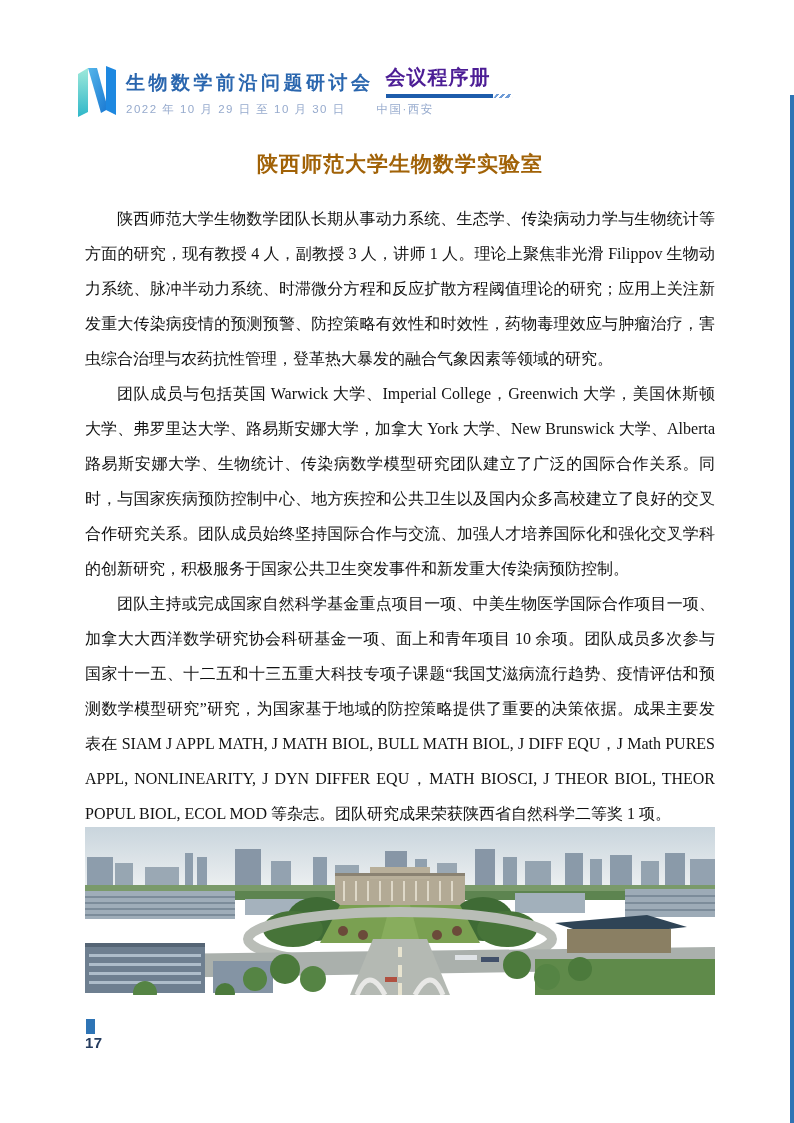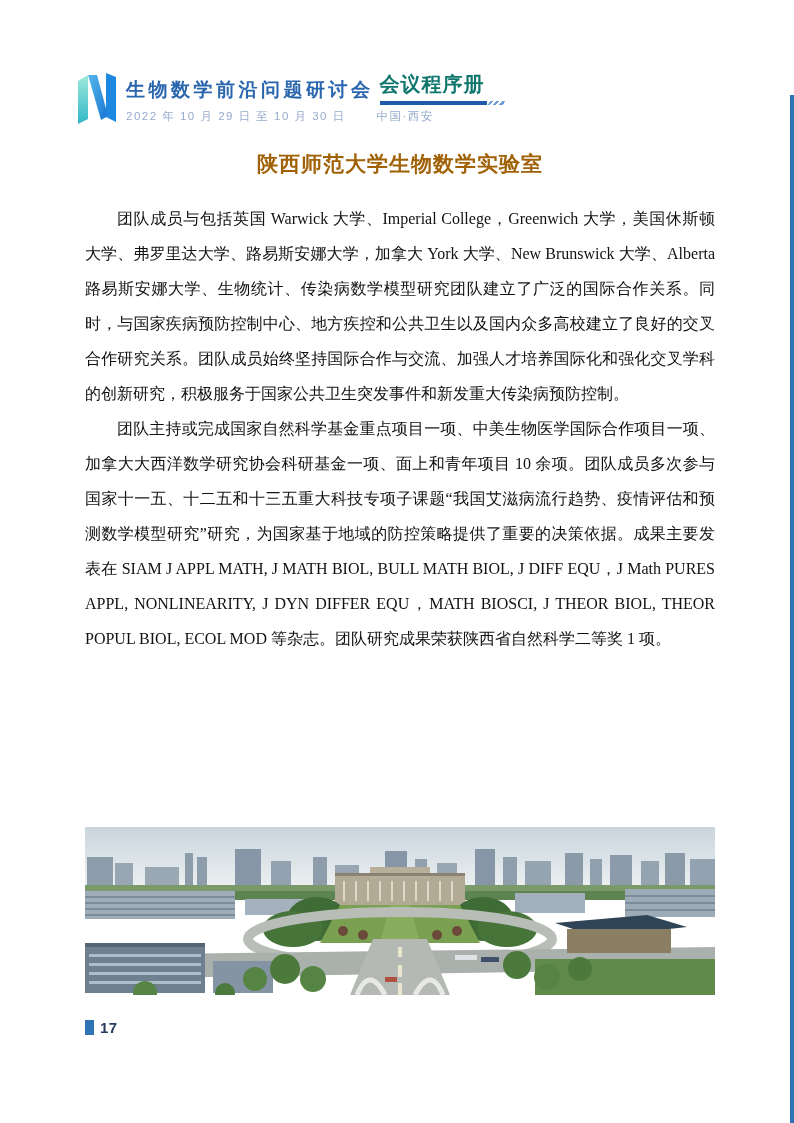--- a/index.html
+++ b/index.html
@@ -2,31 +2,31 @@
 <html><head>
 <meta charset="utf-8">
 <style>
   html,body{margin:0;padding:0;}
   body{
     width:794px;height:1123px;position:relative;background:#ffffff;
     font-family:"Liberation Serif","DejaVu Serif",serif;
     overflow:hidden;
   }
   
-  .header{position:absolute;left:74px;top:71px;display:flex;align-items:flex-end;}
+  .header{position:absolute;left:74px;top:64px;display:flex;align-items:flex-end;}
   .logo{width:46px;height:52px;margin-right:6px;flex:0 0 auto;}
   .header-text{display:flex;flex-direction:column;}
   .header-line1{display:flex;align-items:flex-end;white-space:nowrap;}
   .conf-title{
     font-size:19px;font-weight:bold;color:#2a66ae;letter-spacing:3.5px;
     font-family:"Liberation Serif","DejaVu Serif",serif;
   }
   .booklet{
-    font-size:20px;font-weight:bold;color:#0f766e;letter-spacing:1px;
-    position:relative;margin-left:6px;padding-bottom:5px;
+    font-size:20px;font-weight:bold;color:#4c1d95;letter-spacing:1px;
+    position:relative;margin-left:12px;padding-bottom:5px;
   }
   .booklet-underline{
     position:absolute;left:0;bottom:-2px;width:102%;height:4px;background:#1d5cab;
   }
   .booklet-swoosh{
     position:absolute;left:104%;bottom:-2px;width:18px;height:4px;
     background:repeating-linear-gradient(105deg,#6e9bd6 0 3px,rgba(255,255,255,0) 3px 6px);
     transform:skewX(-35deg);
   }
   .header-line2{
@@ -46,20 +46,21 @@
   .article p{margin:0;text-indent:2em;}
   
   .photo{
     position:absolute;left:85px;top:827px;width:630px;height:168px;overflow:hidden;
   }
   .photo svg{display:block;}
   
   .page-footer{
     position:absolute;left:85px;top:1019px;display:flex;align-items:center;
     font-family:"Liberation Sans","DejaVu Sans",sans-serif;
+    flex-direction:column;
   }
   .page-square{width:9px;height:15px;background:#2e74b5;margin-right:6px;}
   .page-number{font-size:15px;color:#243b5e;font-weight:bold;letter-spacing:.5px;}
   .edge-bar{
     position:absolute;right:0;top:95px;bottom:0;width:4px;background:#2e74b5;
   }
 </style>
 </head>
 <body>
 
@@ -95,20 +96,21 @@
     <div class="header-line2">
       <span>2022 年 10 月 29 日 至 10 月 30 日</span>
       <span class="subtitle-place">中国·西安</span>
     </div>
   </div>
 </div>
 
 <div class="doc-title">陕西师范大学生物数学实验室</div>
 
 <div class="article">
+  <p>陕西师范大学生物数学团队长期从事动力系统、生态学、传染病动力学与生物统计等方面的研究，现有教授 4 人，副教授 3 人，讲师 1 人。理论上聚焦非光滑 Filippov 生物动力系统、脉冲半动力系统、时滞微分方程和反应扩散方程阈值理论的研究；应用上关注新发重大传染病疫情的预测预警、防控策略有效性和时效性，药物毒理效应与肿瘤治疗，害虫综合治理与农药抗性管理，登革热大暴发的融合气象因素等领域的研究。</p>
   <p>团队成员与包括英国 Warwick 大学、Imperial College，Greenwich 大学，美国休斯顿大学、弗罗里达大学、路易斯安娜大学，加拿大 York 大学、New Brunswick 大学、Alberta 路易斯安娜大学、生物统计、传染病数学模型研究团队建立了广泛的国际合作关系。同时，与国家疾病预防控制中心、地方疾控和公共卫生以及国内众多高校建立了良好的交叉合作研究关系。团队成员始终坚持国际合作与交流、加强人才培养国际化和强化交叉学科的创新研究，积极服务于国家公共卫生突发事件和新发重大传染病预防控制。</p>
   <p>团队主持或完成国家自然科学基金重点项目一项、中美生物医学国际合作项目一项、加拿大大西洋数学研究协会科研基金一项、面上和青年项目 10 余项。团队成员多次参与国家十一五、十二五和十三五重大科技专项子课题“我国艾滋病流行趋势、疫情评估和预测数学模型研究”研究，为国家基于地域的防控策略提供了重要的决策依据。成果主要发表在 SIAM J APPL MATH, J MATH BIOL, BULL MATH BIOL, J DIFF EQU，J Math PURES APPL, NONLINEARITY, J DYN DIFFER EQU，MATH BIOSCI, J THEOR BIOL, THEOR POPUL BIOL, ECOL MOD 等杂志。团队研究成果荣获陕西省自然科学二等奖 1 项。</p>
 </div>
 
 <div class="photo">
   <svg width="630" height="168" viewBox="0 0 630 168" xmlns="http://www.w3.org/2000/svg">
     <defs>
       <linearGradient id="sky" x1="0" y1="0" x2="0" y2="1">
         <stop offset="0" stop-color="#c9d5dd"></stop>
           <stop offset="1" stop-color="#edf0f1"></stop>

